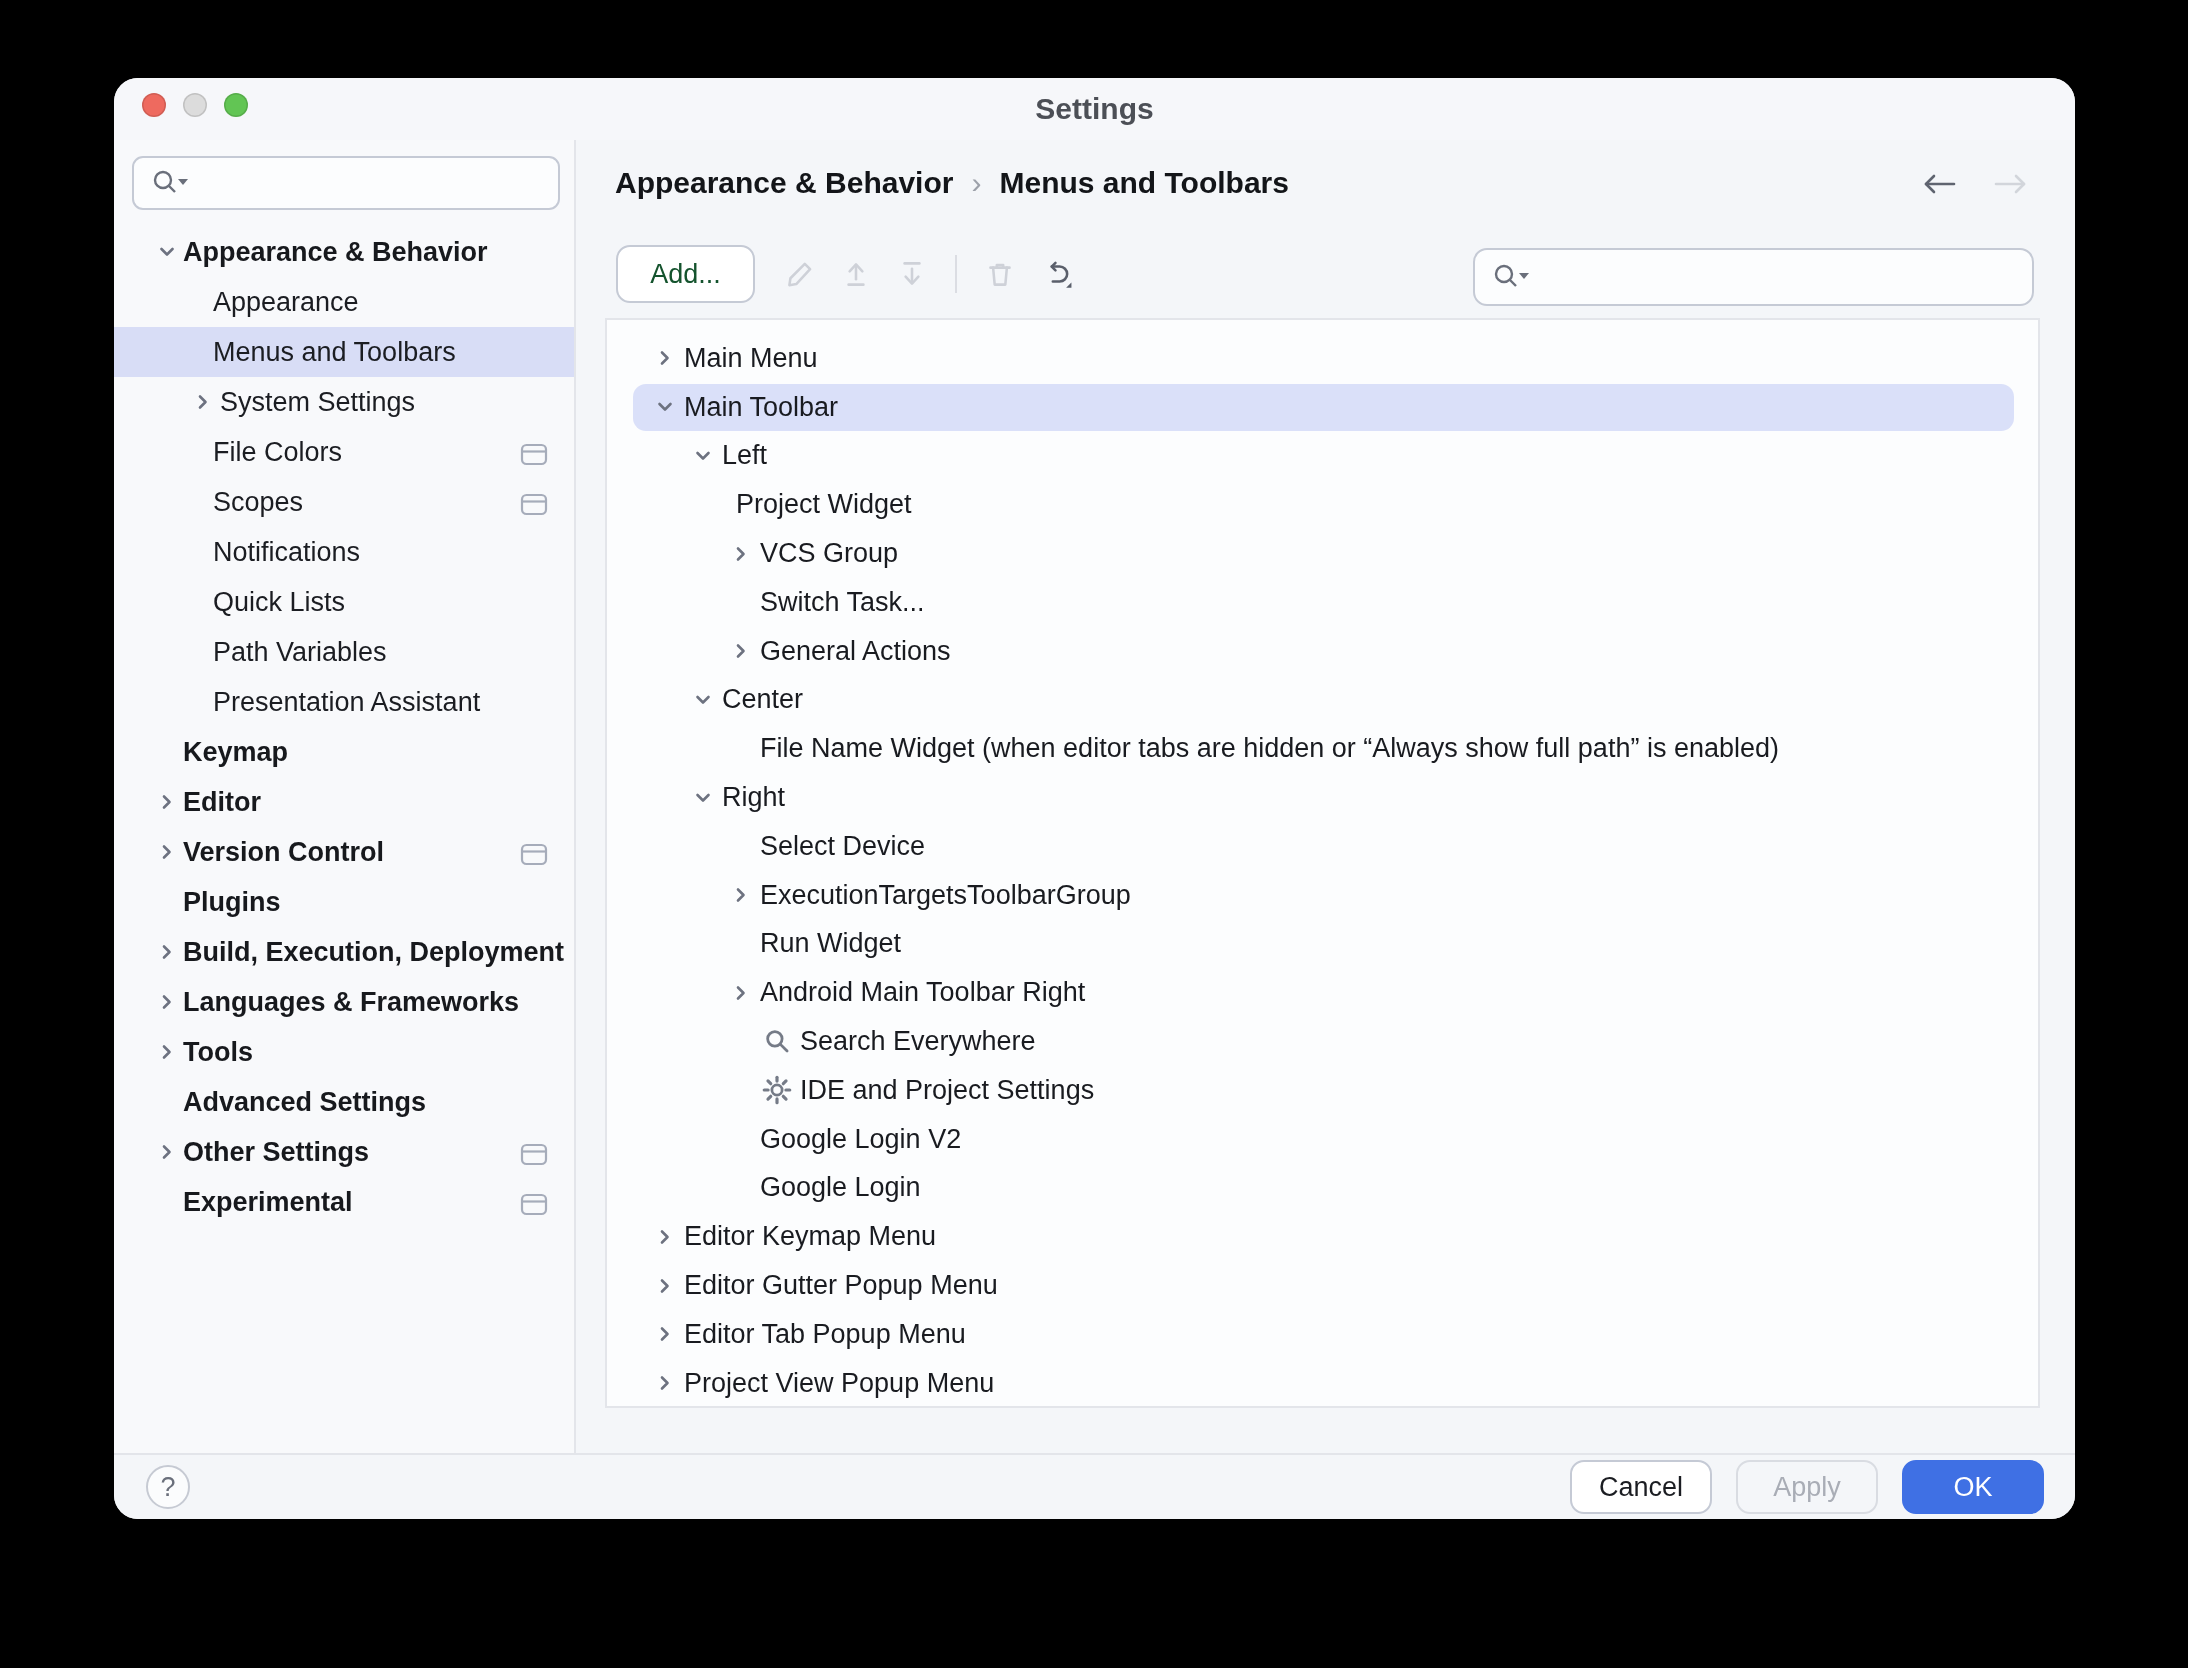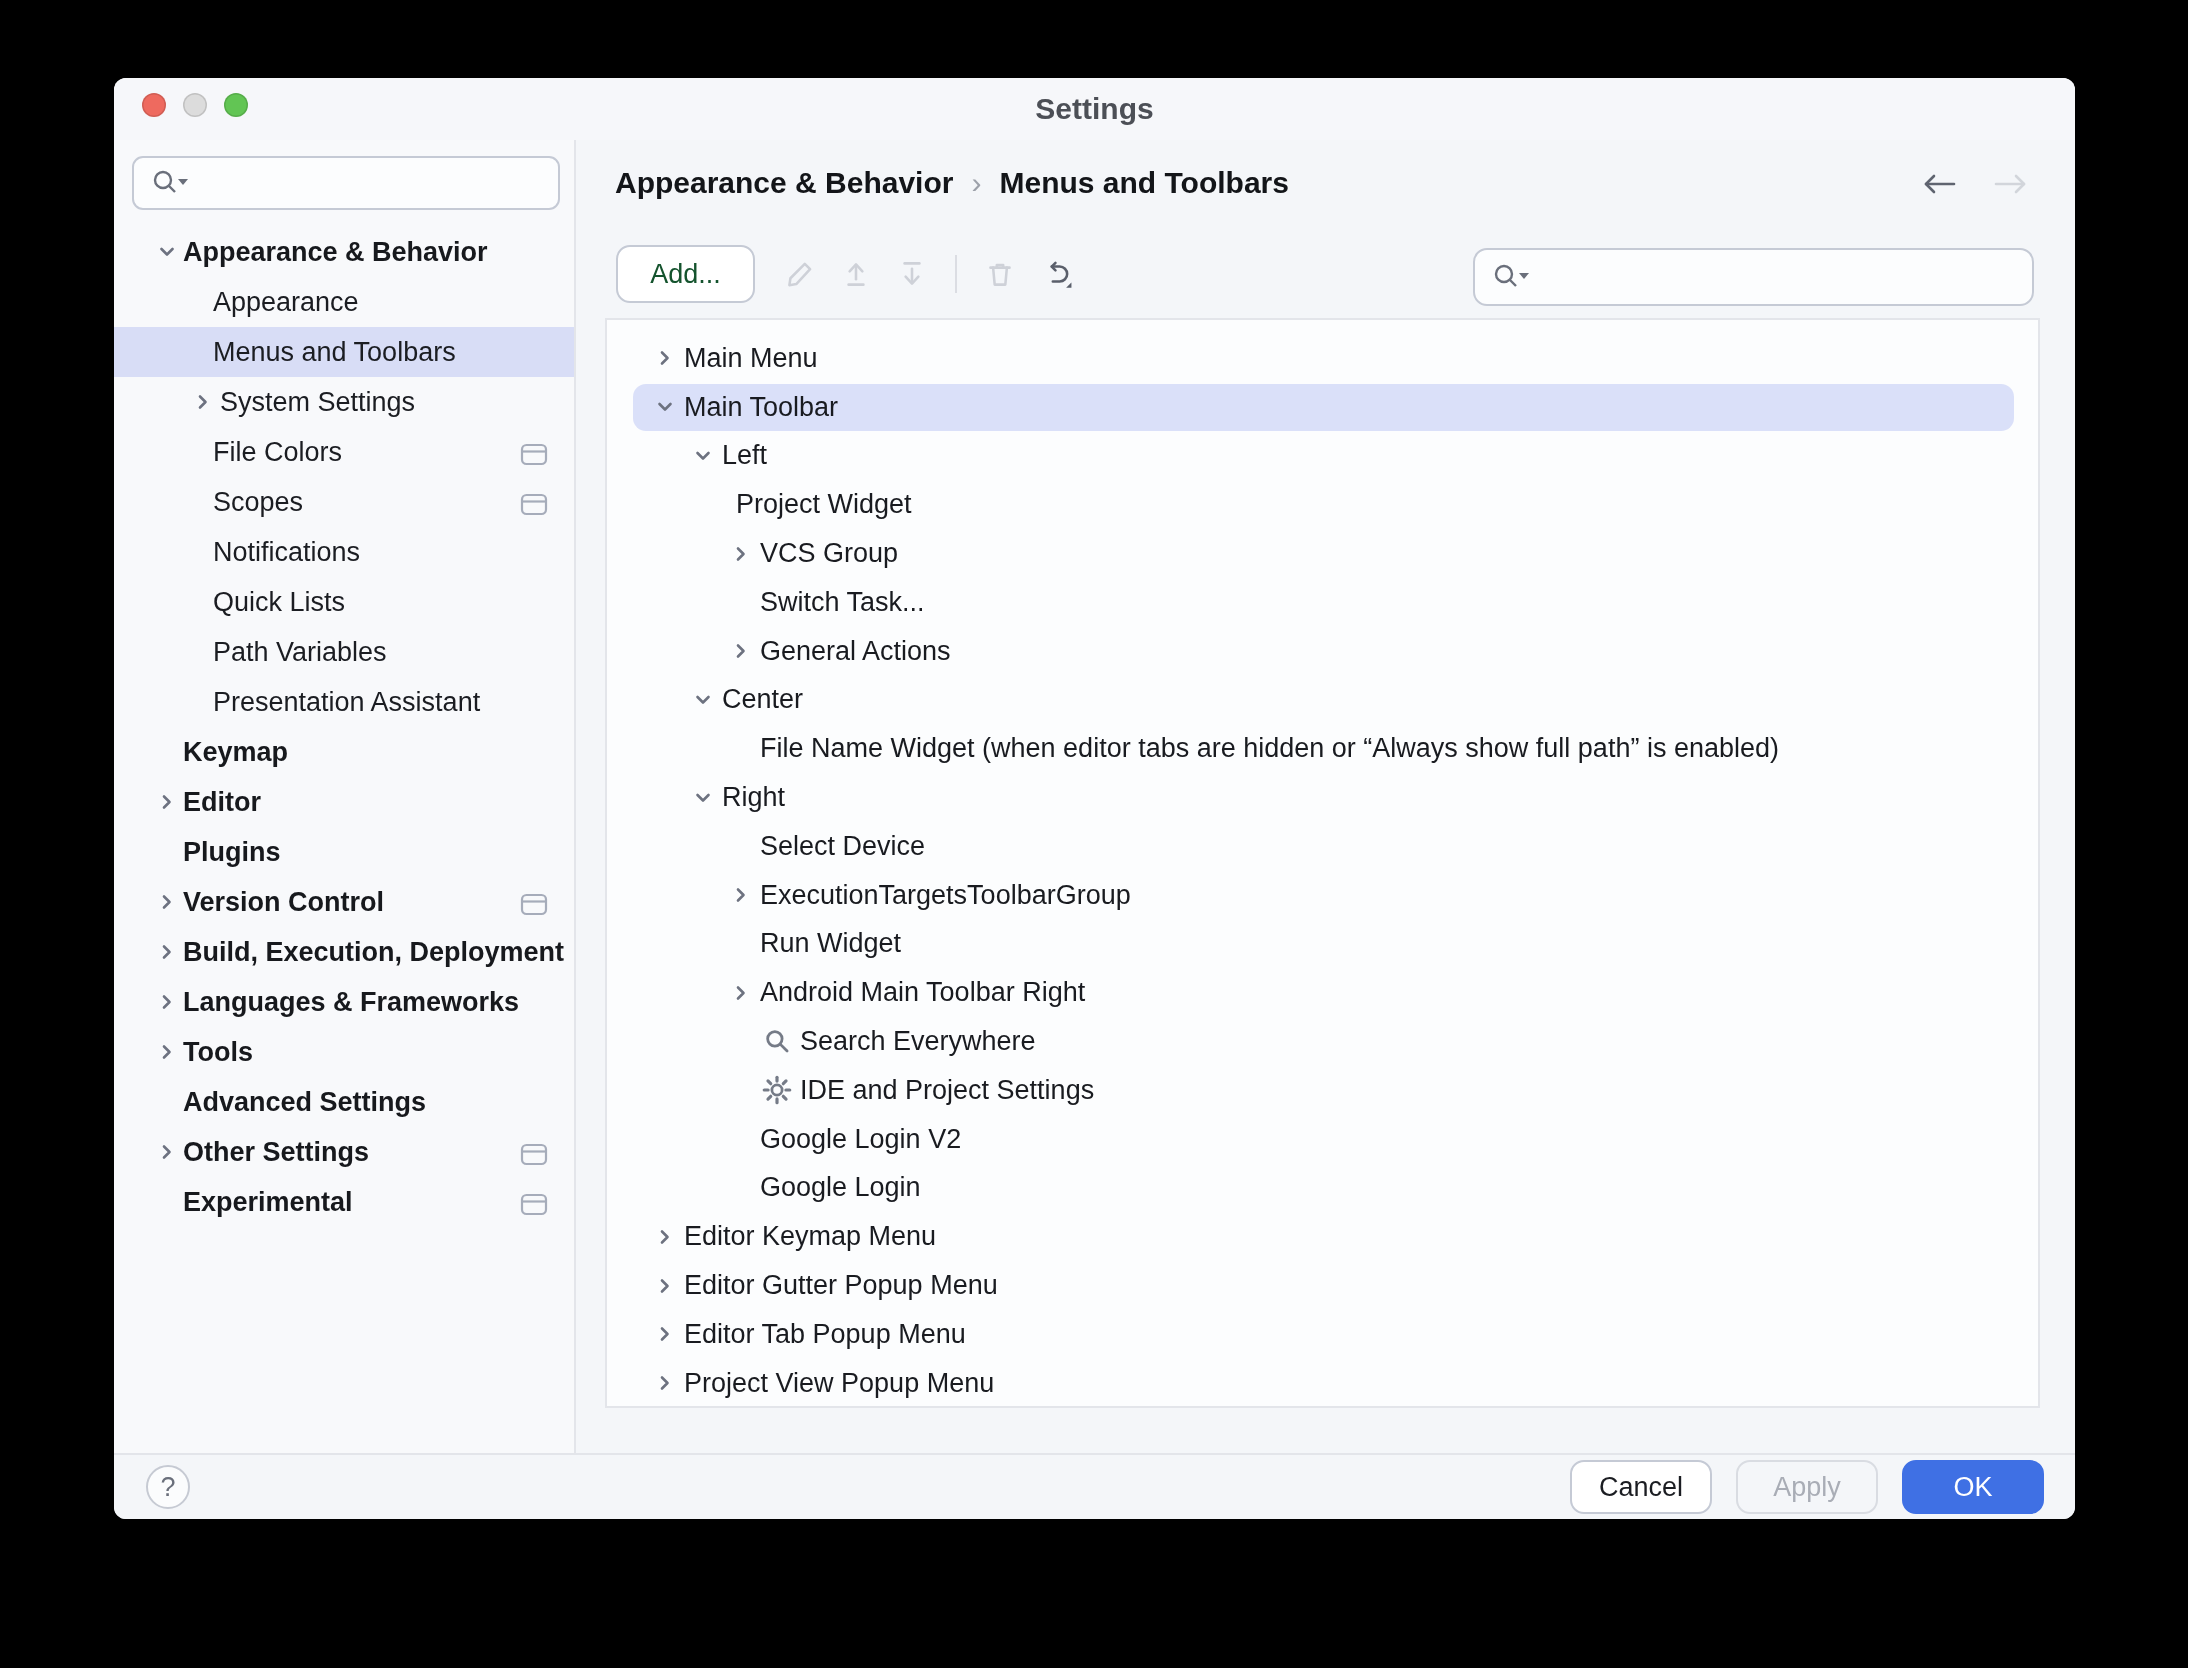--- a/index.html
+++ b/index.html
@@ -1,19 +1,19 @@
 <!DOCTYPE html>
 <html style="--accent: #3F70E4;"><head>
 <meta charset="utf-8">
 <style>
   html,body{margin:0;padding:0;background:#000;width:2188px;height:1668px;overflow:hidden;
     font-family:"Liberation Sans","DejaVu Sans",sans-serif;-webkit-font-smoothing:antialiased;}
   .screen{position:relative;width:2188px;height:1668px;background:#000;}
   .window{position:absolute;left:114px;top:78px;width:1961px;height:1441px;background:#F6F7FA;
-    border-radius:12px;overflow:hidden;}
+    border-radius:24px;overflow:hidden;}
   
   .titlebar{position:absolute;left:0;top:0;width:100%;height:62px;background:#F6F7FA;}
   .lights{position:absolute;left:28px;top:15px;display:flex;gap:17px;}
   .light{width:24px;height:24px;border-radius:50%;box-shadow:inset 0 0 0 1.5px rgba(0,0,0,.12);}
   .light.red{background:#EE6A5F;} .light.gray{background:#DCDCDC;} .light.green{background:#62C554;}
   .win-title{position:absolute;left:0;right:0;top:0;height:62px;display:flex;align-items:center;
     justify-content:center;font-size:30px;font-weight:700;color:#4C4F56;}
   
   .content{position:absolute;left:0;top:62px;width:100%;height:1313px;display:flex;}
   .sidebar{position:relative;width:462px;height:100%;background:#F8F9FB;border-right:2px solid #E3E5EA;
@@ -164,36 +164,36 @@
             </div>
             <div class="side-row bold">
               <span class="chev" style="left:34px">
                 <svg width="30" height="30" viewBox="0 0 30 30" fill="none" stroke="#6D7280" stroke-width="2.6" stroke-linecap="round" stroke-linejoin="round">
                   <path d="M12 9.5 L17.5 15 L12 20.5"></path>
                 </svg>
               </span>
               <span class="lbl" style="margin-left:69px">Editor</span>
             </div>
             <div class="side-row bold">
-              <span class="chev" style="left:34px"></span>
-              <span class="lbl" style="margin-left:69px">Plugins</span>
-            </div>
-            <div class="side-row bold">
               <span class="chev" style="left:34px">
                 <svg width="30" height="30" viewBox="0 0 30 30" fill="none" stroke="#6D7280" stroke-width="2.6" stroke-linecap="round" stroke-linejoin="round">
                   <path d="M12 9.5 L17.5 15 L12 20.5"></path>
                 </svg>
               </span>
               <span class="lbl" style="margin-left:69px">Version Control</span>
               <span class="tail-icon">
                 <svg width="32" height="32" viewBox="0 0 32 32" fill="none" stroke="#A6ACBA" stroke-width="2.2">
                   <rect x="4" y="7" width="24" height="19" rx="4.5"></rect>
                   <path d="M4 13.5 H28"></path>
                 </svg>
               </span>
+            </div>
+            <div class="side-row bold">
+              <span class="chev" style="left:34px"></span>
+              <span class="lbl" style="margin-left:69px">Plugins</span>
             </div>
             <div class="side-row bold">
               <span class="chev" style="left:34px">
                 <svg width="30" height="30" viewBox="0 0 30 30" fill="none" stroke="#6D7280" stroke-width="2.6" stroke-linecap="round" stroke-linejoin="round">
                   <path d="M12 9.5 L17.5 15 L12 20.5"></path>
                 </svg>
               </span>
               <span class="lbl" style="margin-left:69px">Build, Execution, Deployment</span>
             </div>
             <div class="side-row bold">

